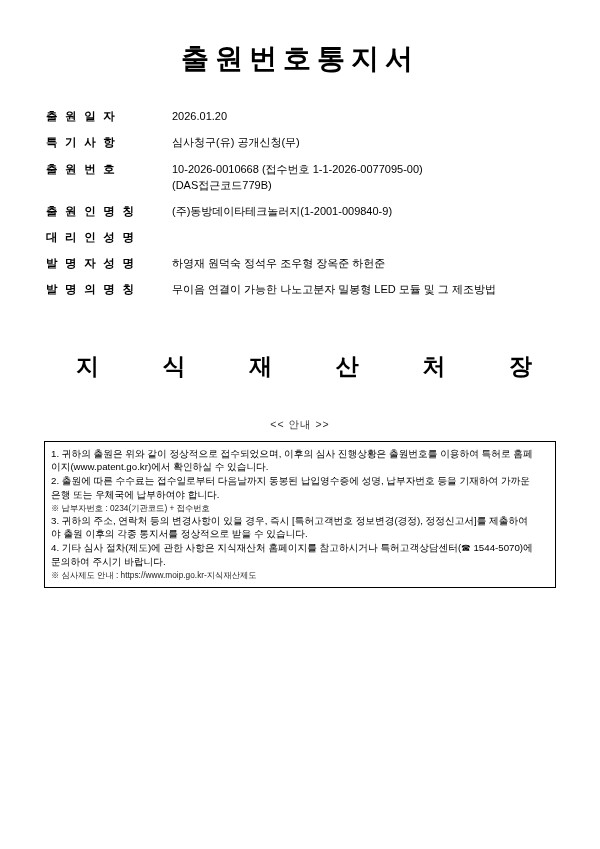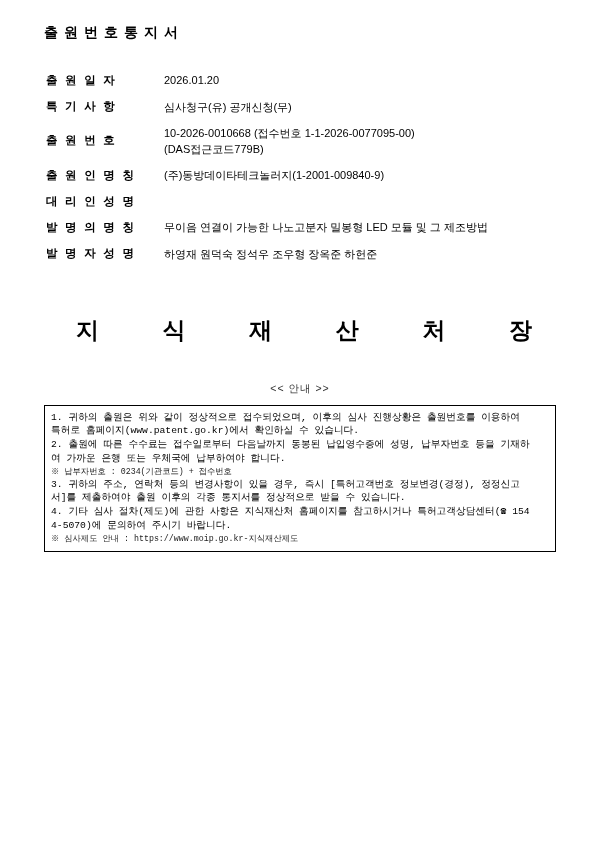--- a/index.html
+++ b/index.html
@@ -23,33 +23,35 @@
     padding: 0 44px;
   }
   .seal-note {
     text-align: center;
     font-size: 12.5px;
     letter-spacing: 2px;
     margin-top: 26px;
     font-weight: 600;
   }
   .doc-title {
-    font-size: 14px;
+    text-align: center;
+    font-size: 28px;
     font-weight: bold;
     letter-spacing: 6px;
-    margin-top: 24px;
+    margin-top: 40px;
   }
   .fields {
     margin-top: 30px;
     margin-left: 2px;
   }
   .field-row {
     display: flex;
-    align-items: center;
+    align-items: flex-start;
     margin-bottom: 9px;
+    gap: 8px;
   }
   .field-label {
     width: 104px;
     min-width: 104px;
     font-size: 11.5px;
     font-weight: bold;
     letter-spacing: 2.2px;
     line-height: 1.5;
     white-space: nowrap;
   }
@@ -78,21 +80,20 @@
     font-size: 10.5px;
     margin-top: 36px;
     letter-spacing: 1px;
     color: #333;
   }
   .notice-box {
     margin-top: 9px;
     border: 1px solid #000;
     padding: 5px 22px 6px 6px;
     box-sizing: border-box;
-    font-family: Liberation Mono, monospace;
   }
   .notice-line {
     font-size: 9.7px;
     line-height: 1.42;
     word-break: break-all;
   }
   .notice-sub {
     font-size: 8.3px;
     line-height: 1.45;
     color: #222;
@@ -135,30 +136,30 @@
       <div class="field-value">
         <span>(주)동방데이타테크놀러지(1-2001-009840-9)</span>
       </div>
     </div>
 
     <div class="field-row">
       <div class="field-label">대 리 인 성 명</div>
     </div>
 
     <div class="field-row">
-      <div class="field-label">발 명 의 명 칭</div>
+      <div class="field-label">발 명 자 성 명</div>
       <div class="field-value">
-        <span>무이음 연결이 가능한 나노고분자 밀봉형 LED 모듈 및 그 제조방법</span>
+        <span>하영재 원덕숙 정석우 조우형 장옥준 하헌준</span>
       </div>
     </div>
 
     <div class="field-row">
-      <div class="field-label">발 명 자 성 명</div>
+      <div class="field-label">발 명 의 명 칭</div>
       <div class="field-value">
-        <span>하영재 원덕숙 정석우 조우형 장옥준 하헌준</span>
+        <span>무이음 연결이 가능한 나노고분자 밀봉형 LED 모듈 및 그 제조방법</span>
       </div>
     </div>
 
   </div>
 
   <div class="authority">
     <span>지</span>
     <span>식</span>
     <span>재</span>
     <span>산</span>

